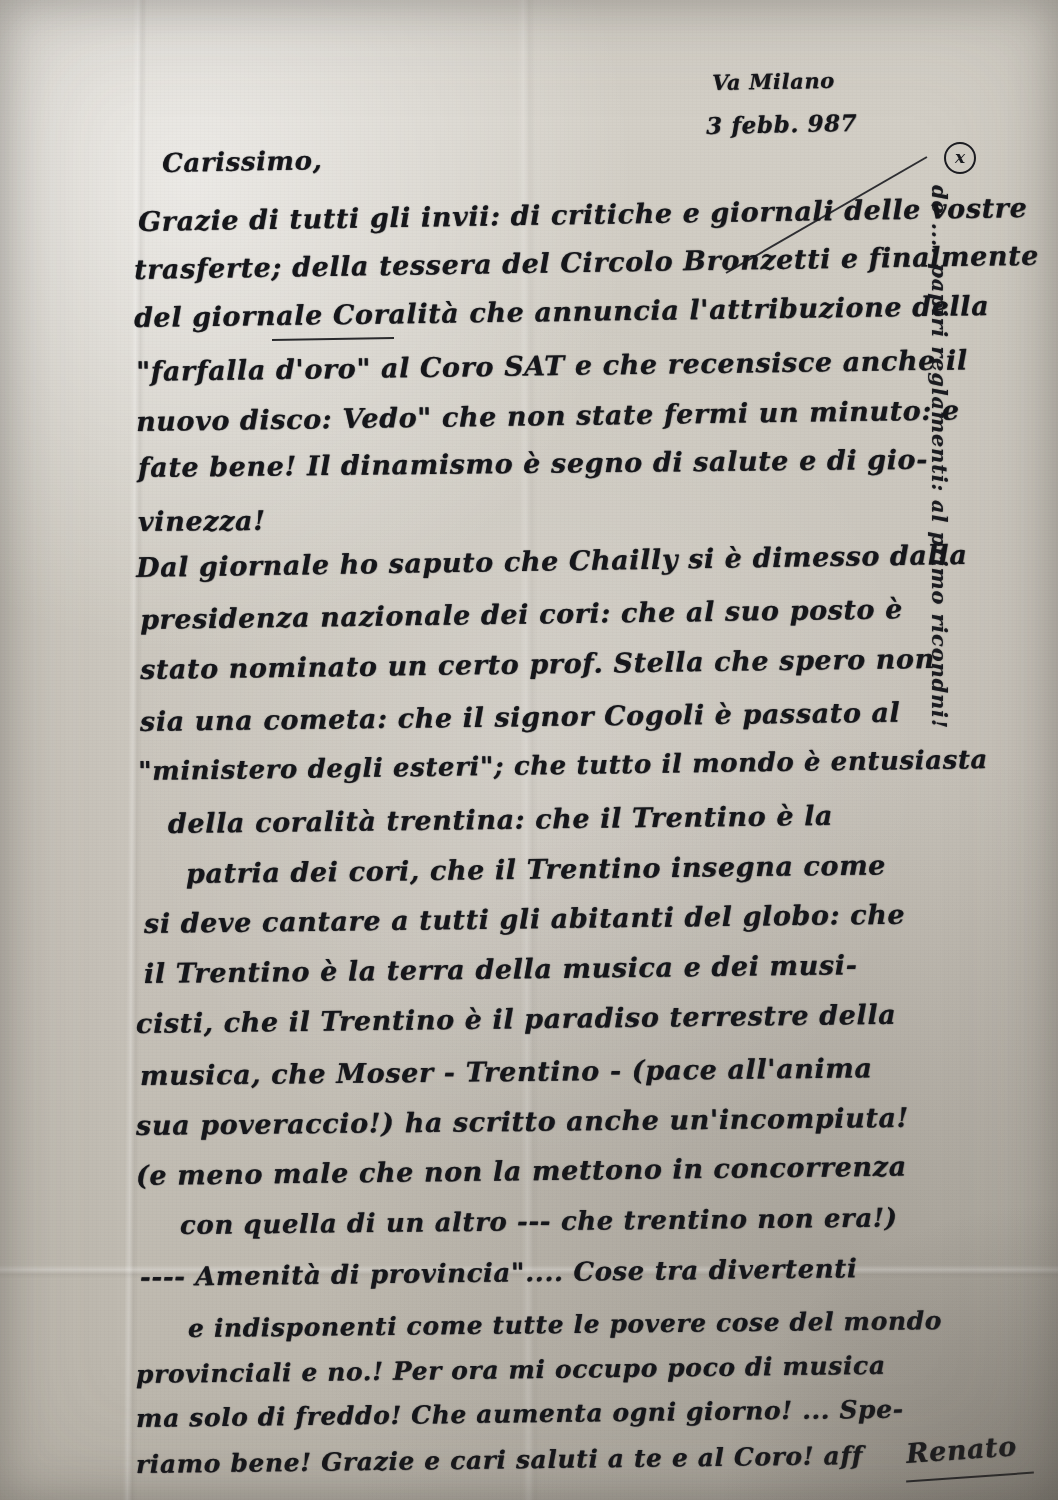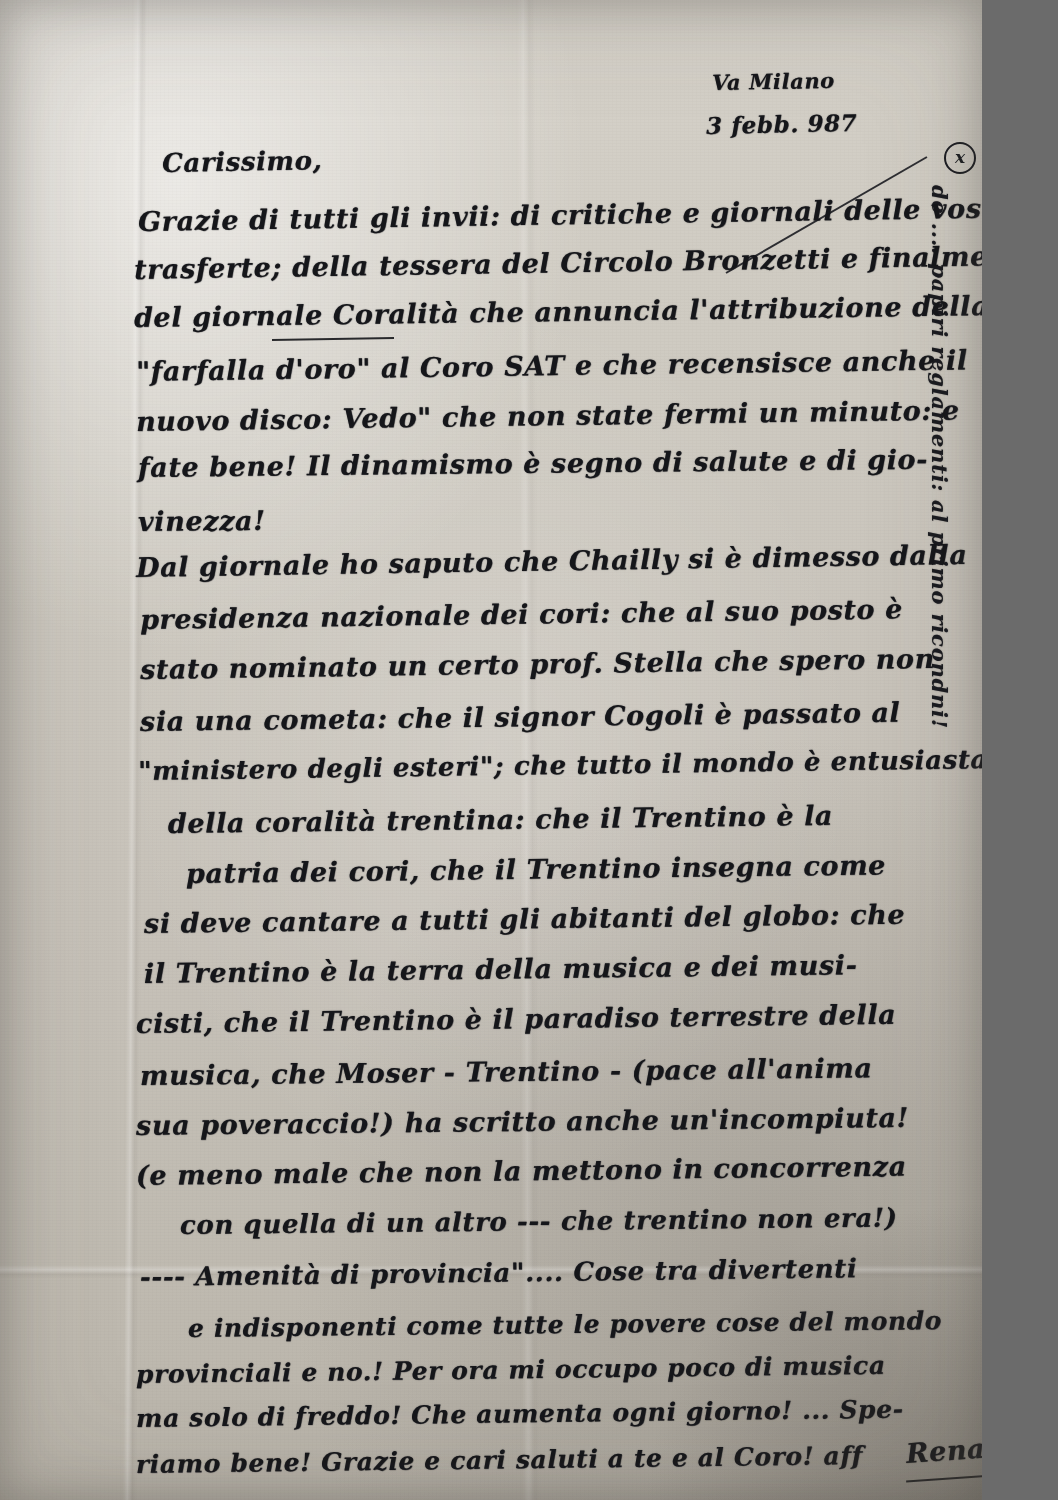--- a/index.html
+++ b/index.html
@@ -2,26 +2,25 @@
 <html><head>
 <meta charset="utf-8">
 <style>
   html, body {
     margin: 0;
     padding: 0;
     background: #6b6b6b;
   }
   .page {
     position: relative;
-    width: 938px;
+    width: 1058px;
     height: 1500px;
     overflow: hidden;
     background: #c9c4bb;
     font-family: "Liberation Serif", serif;
-    padding-left: 44px;
   }
   
   .paper {
     position: absolute;
     inset: 0;
     background:
       radial-gradient(ellipse 60% 45% at 18% 12%, rgba(255,255,255,0.55), rgba(255,255,255,0) 70%),
       radial-gradient(ellipse 70% 50% at 80% 85%, rgba(90,85,80,0.22), rgba(0,0,0,0) 72%),
       radial-gradient(ellipse 50% 40% at 50% 50%, rgba(255,255,255,0.18), rgba(0,0,0,0) 75%),
       linear-gradient(168deg, #d8d4cc 0%, #cfcbc2 28%, #c6c1b8 58%, #bdb8ae 82%, #b4afa5 100%);

